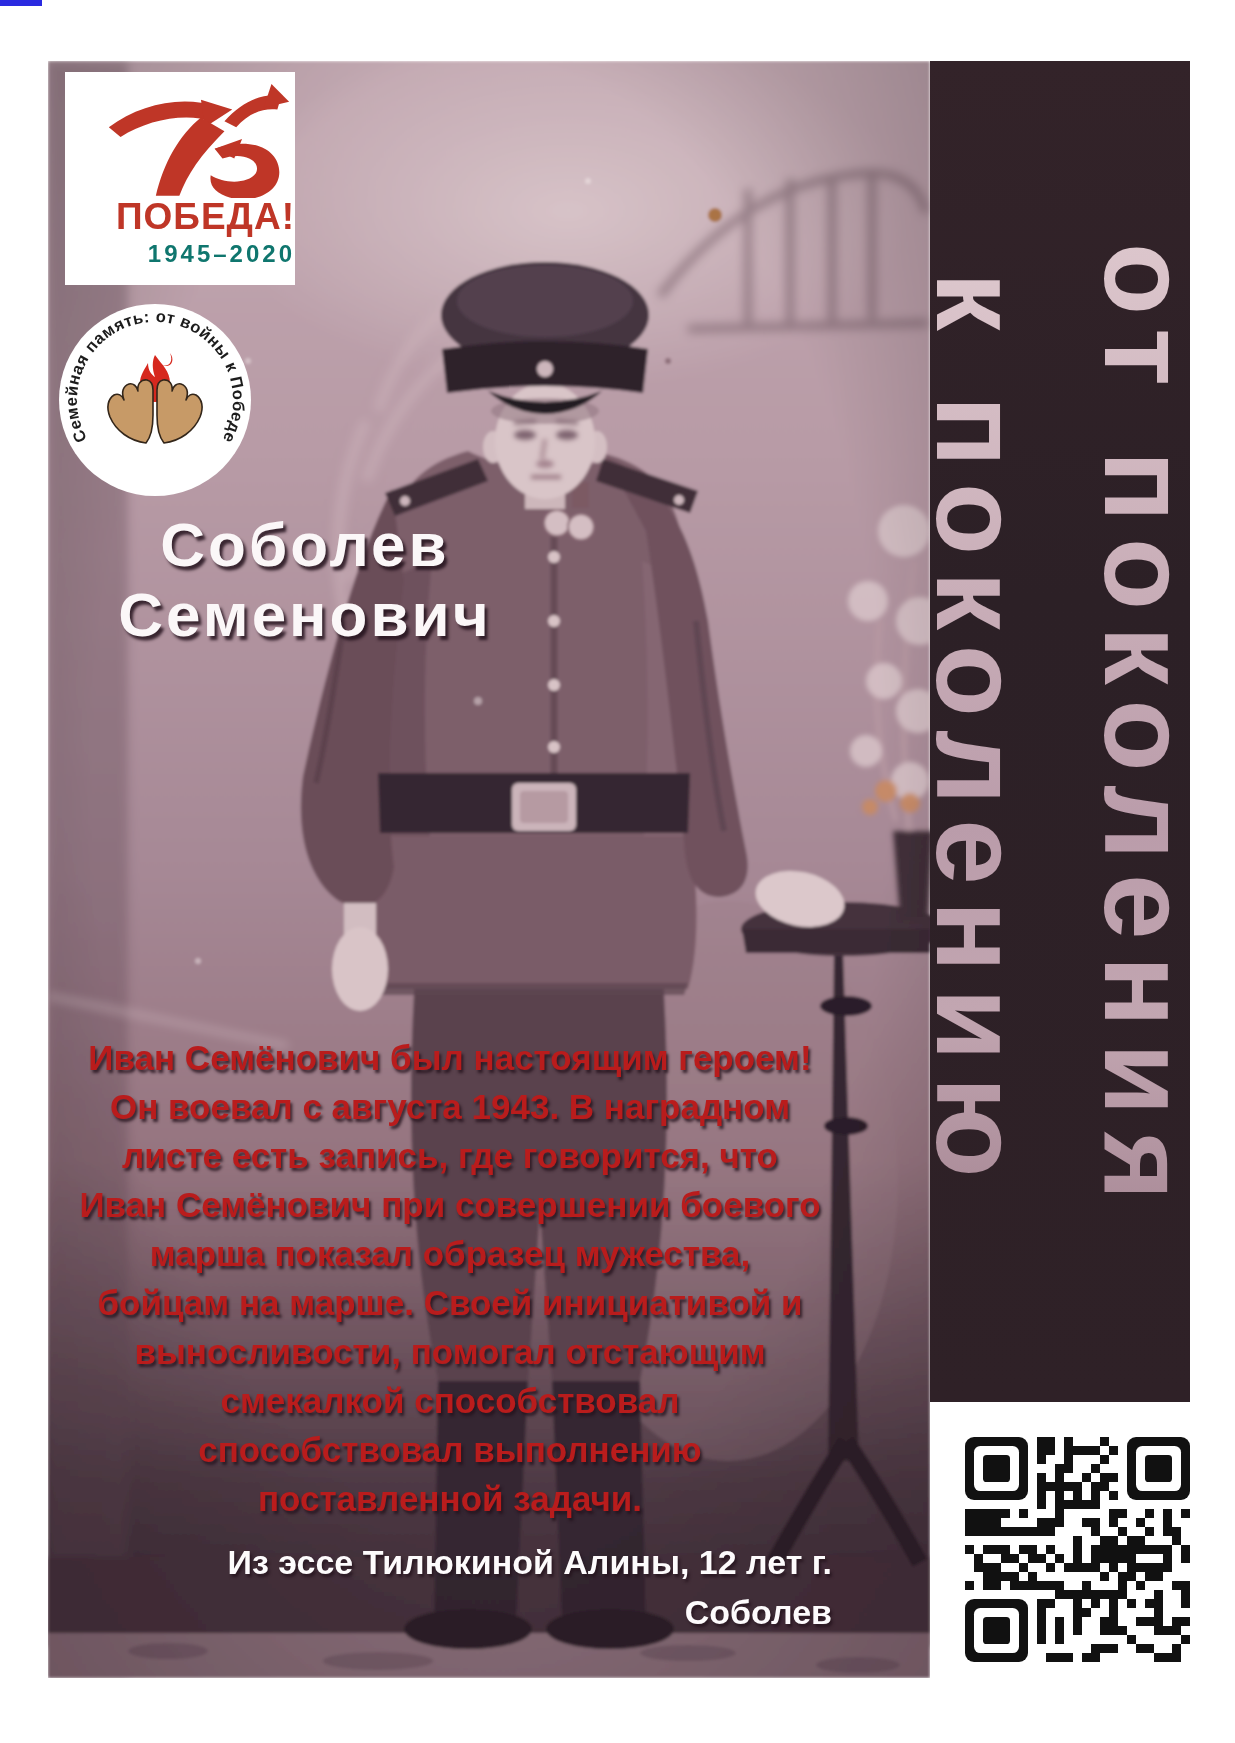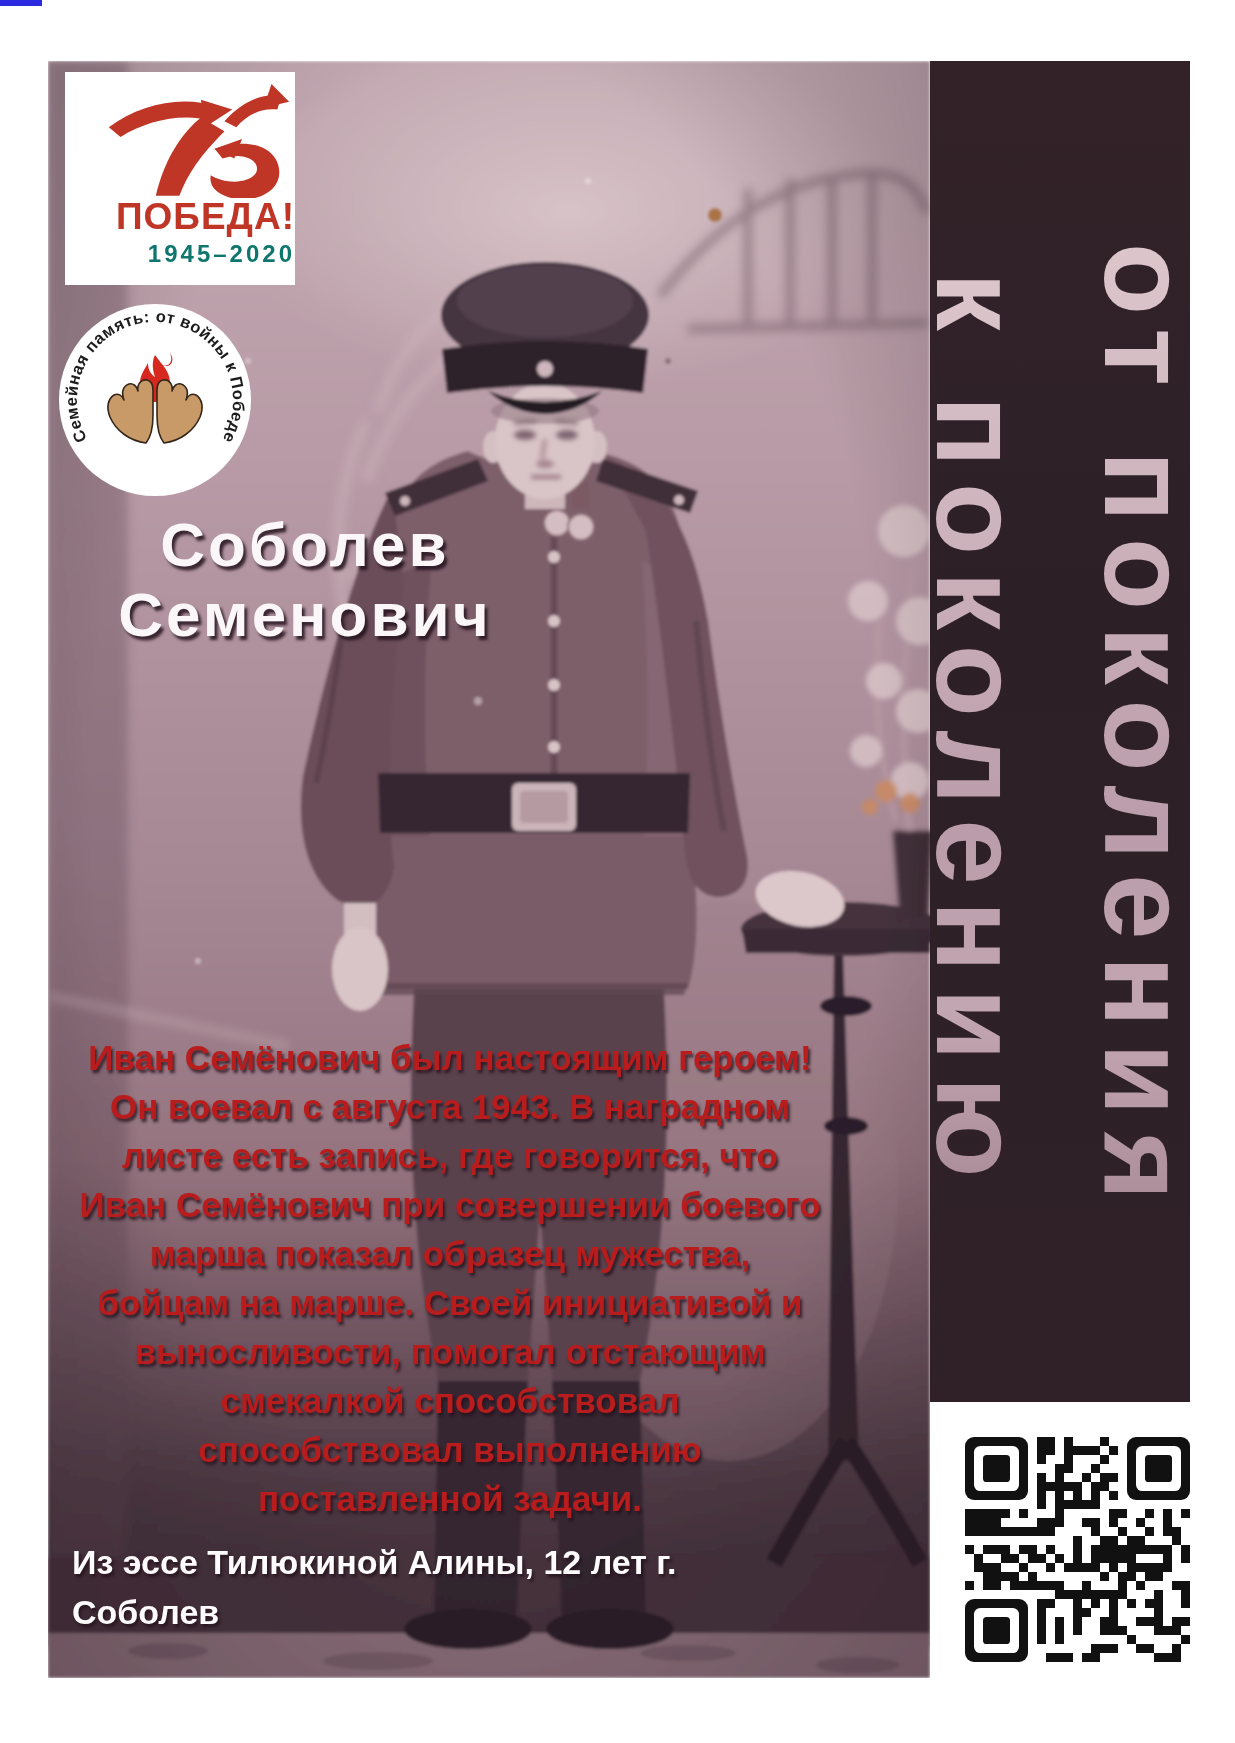--- a/index.html
+++ b/index.html
@@ -31,21 +31,21 @@
   .vcol1{left:1087px;top:243px;}
   .vcol2{left:919px;top:272px;}
 
   .qr-panel{position:absolute;left:930px;top:1402px;width:305px;height:341px;background:#ffffff;
             border-radius:22px 0 0 0;}
   .qr-panel svg{position:absolute;left:35px;top:35px;width:225px;height:225px;}
 
   .essay{position:absolute;left:60px;top:1033px;width:780px;text-align:center;}
   .essay-line{color:#b91c1c;font-weight:bold;font-size:35px;line-height:49px;
               text-shadow:2px 3px 3px rgba(35,18,28,.8);}
-  .attribution{position:absolute;left:72px;top:1537px;width:772px;text-align:left;}
+  .attribution{position:absolute;left:60px;top:1537px;width:772px;text-align:right;}
   .attr-line{color:#fdfbfc;font-weight:bold;font-size:34px;line-height:50px;
              text-shadow:2px 3px 3px rgba(35,18,28,.8);}
 </style>
 </head>
 <body>
 
 <div class="page">
 
   <div class="artifact"></div>
 

